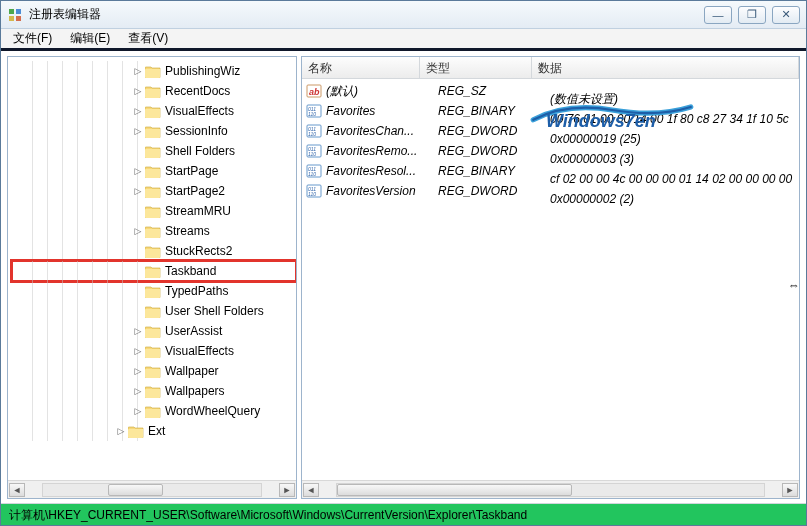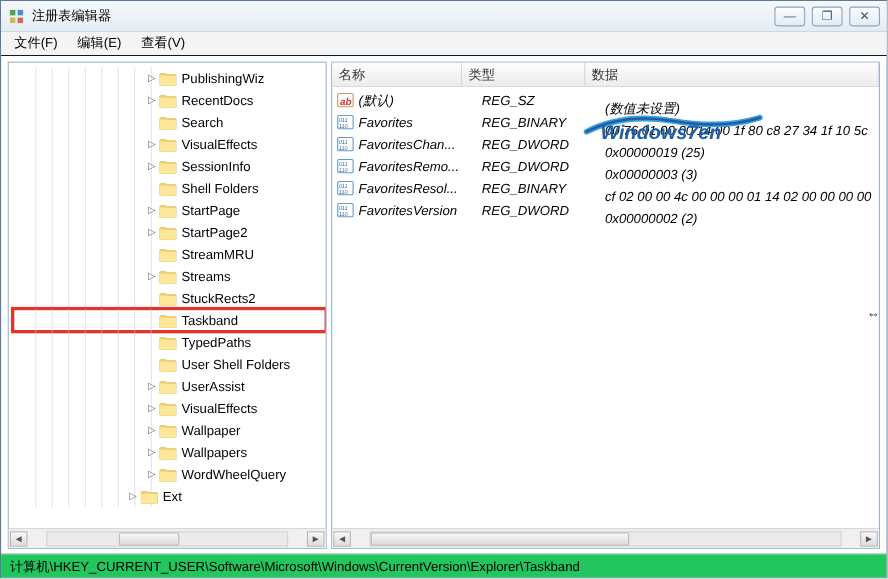--- a/index.html
+++ b/index.html
@@ -3,21 +3,21 @@
 <meta charset="utf-8">
 <style>
 * { box-sizing: border-box; margin: 0; padding: 0; }
 body { font-family: "Microsoft YaHei", Tahoma, sans-serif; font-size: 12px; background: #fff; user-select: none; }
 .window { width: 807px; height: 526px; border: 1px solid #5a7a9a; background: #fff; display: flex; flex-direction: column; position: relative; }
 .titlebar { height: 28px; background: linear-gradient(#f5f9fc,#e4ecf4); border-bottom: 1px solid #c0d0e0; display: flex; align-items: center; padding: 0 6px; }
 .titlebar .app-icon { width: 16px; height: 16px; margin-right: 6px; }
 .titlebar .title { flex: 1; font-size: 12px; color: #000; }
 .win-btns { display: flex; gap: 6px; }
 .win-btn { width: 28px; height: 18px; border: 1px solid #8aa6c1; border-radius: 3px; background: linear-gradient(#fdfdfe,#e2ebf3); display: flex; align-items: center; justify-content: center; font-size: 11px; color: #3a5a7a; cursor: default; }
-.menubar { height: 22px; background: #f4f4f4; border-bottom: 1px solid #0f172a; display: flex; align-items: center; padding: 0 4px; gap: 2px; }
+.menubar { height: 22px; background: #f4f4f4; border-bottom: 3px solid #0f172a; display: flex; align-items: center; padding: 0 4px; gap: 2px; }
 .menu-item { padding: 2px 8px; cursor: default; }
 .content { flex: 1; display: flex; border-top: 1px solid #fff; min-height: 0; }
 .pane { display: flex; flex-direction: column; min-height: 0; }
 .pane.left { width: 290px; border: 1px solid #9db4cc; margin: 4px 2px 4px 6px; }
 .pane.right { flex: 1; border: 1px solid #9db4cc; margin: 4px 6px 4px 2px; position: relative; }
 .pane-body { flex: 1; overflow: hidden; position: relative; }
 .tree { padding: 4px 0 4px 4px; }
 .tree-item { display: flex; align-items: center; height: 20px; white-space: nowrap; padding-left: 120px; position: relative; }
 .tree-item .lines { position: absolute; left: 0; top: 0; bottom: 0; width: 140px; }
 .tree-item .lines::before { content:""; position:absolute; left:0; right:0; top:0; bottom:0;
@@ -108,31 +108,20 @@
               <span class="folder-icon">
                 <svg viewBox="0 0 16 13">
                   <path d="M1 2h5l1 1h8v9a1 1 0 0 1-1 1H1a1 1 0 0 1-1-1V3a1 1 0 0 1 1-1z" fill="#f7d77a" stroke="#c9a73a" stroke-width="0.6"></path>
                   <path d="M1 4h14v8a1 1 0 0 1-1 1H1a1 1 0 0 1-1-1V5a1 1 0 0 1 1-1z" fill="#fce79b"></path>
                 </svg>
               </span>
               <span class="tree-label">RecentDocs</span>
             </div>
             <div class="tree-item">
               <span class="lines"></span>
-              <span class="expander"></span>
-              <span class="folder-icon">
-                <svg viewBox="0 0 16 13">
-                  <path d="M1 2h5l1 1h8v9a1 1 0 0 1-1 1H1a1 1 0 0 1-1-1V3a1 1 0 0 1 1-1z" fill="#f7d77a" stroke="#c9a73a" stroke-width="0.6"></path>
-                  <path d="M1 4h14v8a1 1 0 0 1-1 1H1a1 1 0 0 1-1-1V5a1 1 0 0 1 1-1z" fill="#fce79b"></path>
-                </svg>
-              </span>
-              <span class="tree-label">Search</span>
-            </div>
-            <div class="tree-item">
-              <span class="lines"></span>
               <span class="expander">▷</span>
               <span class="folder-icon">
                 <svg viewBox="0 0 16 13">
                   <path d="M1 2h5l1 1h8v9a1 1 0 0 1-1 1H1a1 1 0 0 1-1-1V3a1 1 0 0 1 1-1z" fill="#f7d77a" stroke="#c9a73a" stroke-width="0.6"></path>
                   <path d="M1 4h14v8a1 1 0 0 1-1 1H1a1 1 0 0 1-1-1V5a1 1 0 0 1 1-1z" fill="#fce79b"></path>
                 </svg>
               </span>
               <span class="tree-label">VisualEffects</span>
             </div>
             <div class="tree-item">

